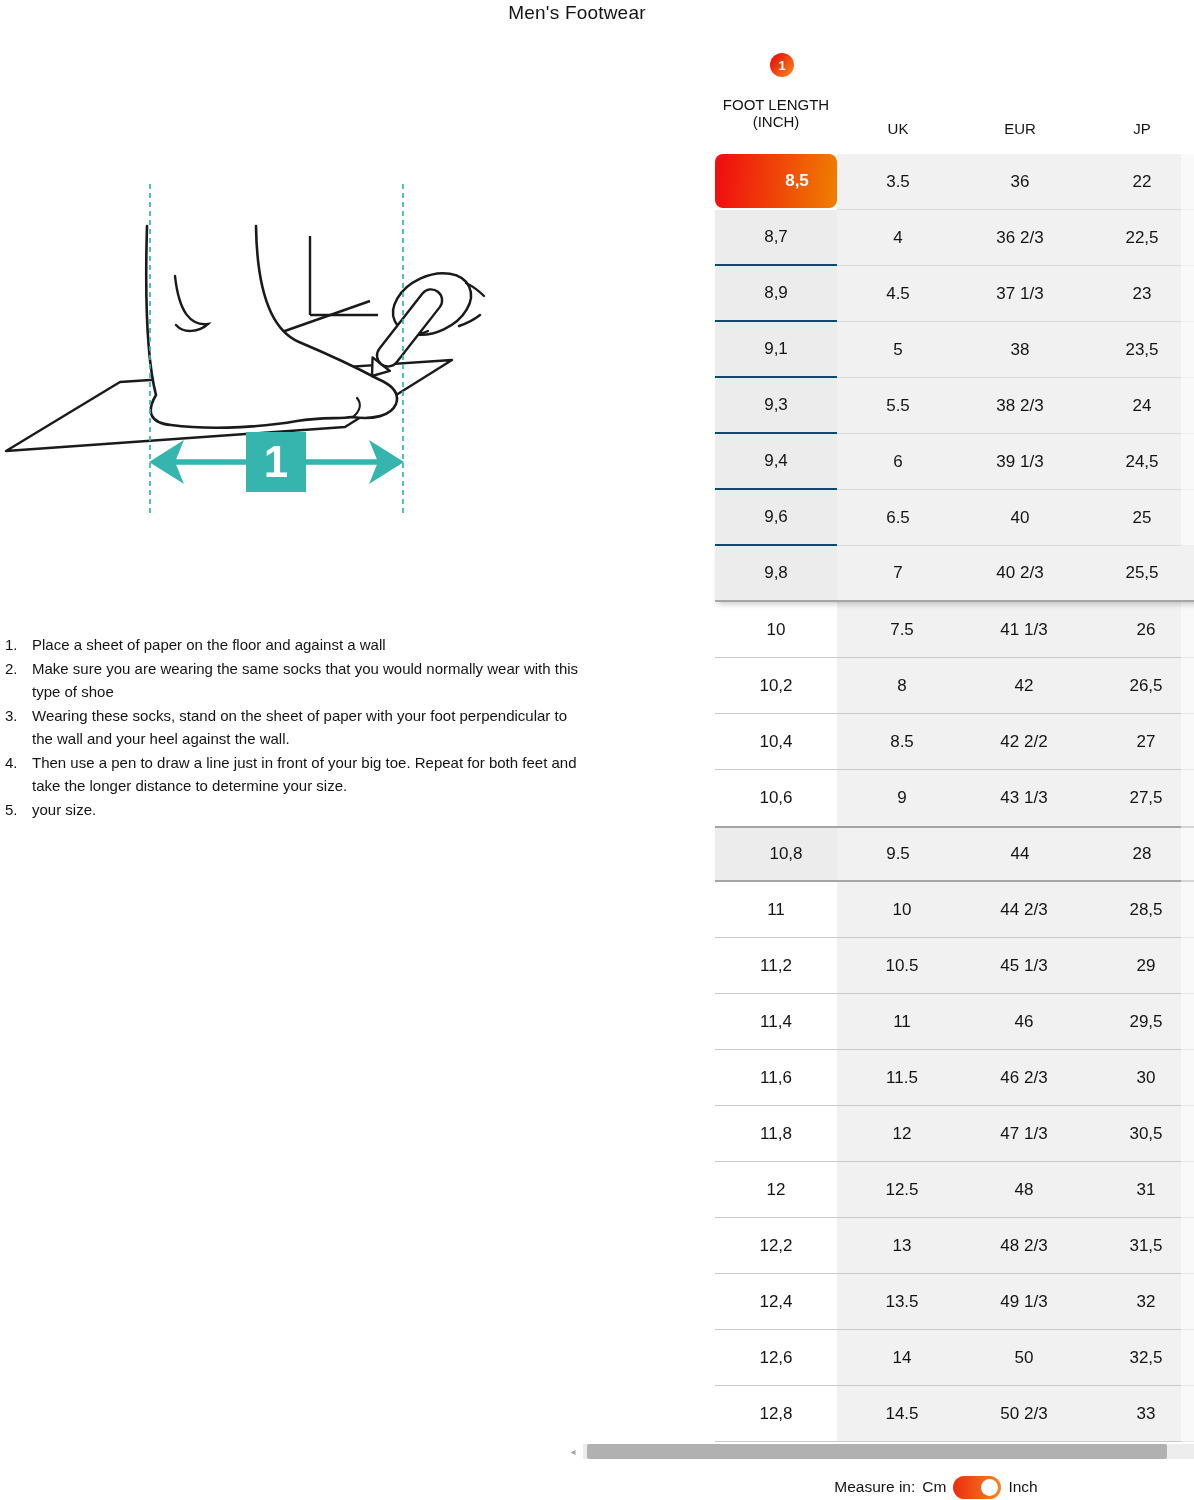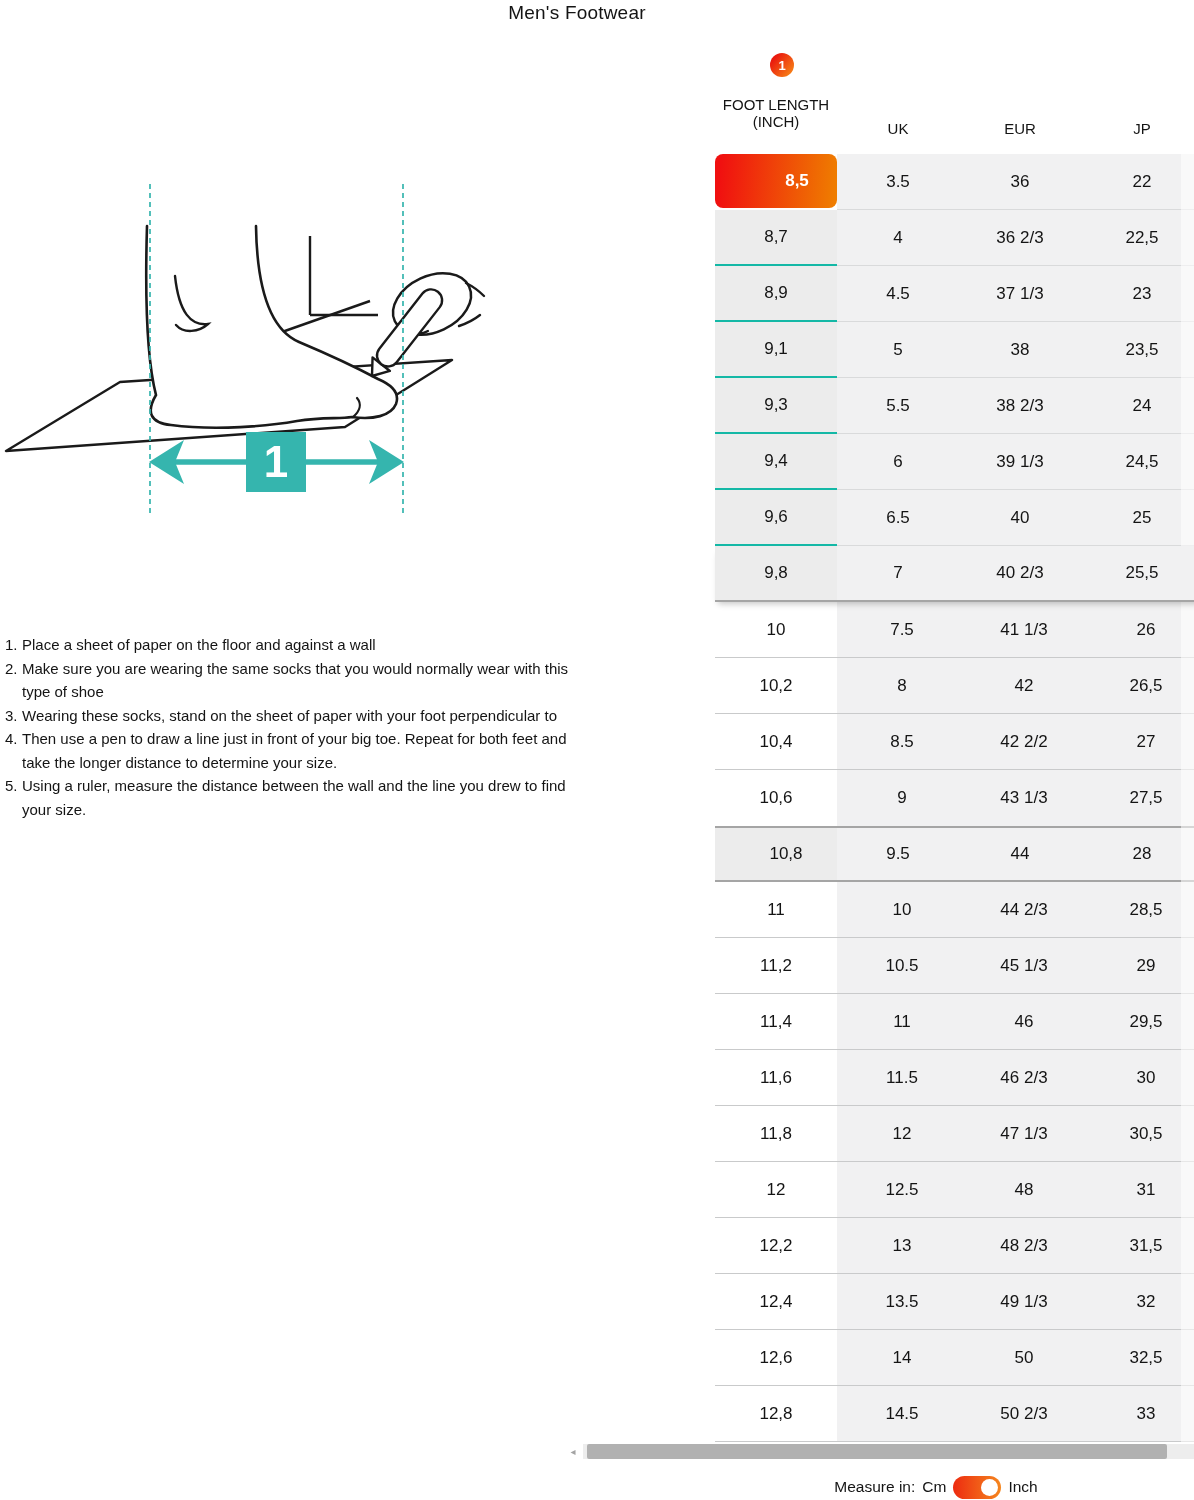--- a/index.html
+++ b/index.html
@@ -11,41 +11,41 @@
   .page-title{
     position:absolute;left:0;top:0;width:1154px;text-align:center;
     font-size:19px;font-weight:400;letter-spacing:.2px;padding-top:2px;
   }
   
   .diagram{position:absolute;left:0;top:173px;width:560px;height:350px;}
   
   .instructions{position:absolute;left:5px;top:633px;width:600px;font-size:15px;line-height:23.5px;}
   .instr{display:flex;}
   .instr .num{flex:none;width:17px;}
-  .instr .lines div{white-space:nowrap;}
+  .instr .lines div{white-space:nowrap;margin-left:10px;}
   
   .badge{
     position:absolute;left:770px;top:53px;width:24px;height:24px;border-radius:50%;
     background:linear-gradient(130deg,#ea1a0e 20%,#f67b16 85%);
     color:#fff;font-size:13px;font-weight:700;display:flex;align-items:center;justify-content:center;
   }
   .hdr{position:absolute;text-align:center;font-weight:400;font-size:15px;line-height:17px;}
   .hdr-col1{left:705px;top:96px;width:142px;}
   .hdr-uk{left:837px;top:120px;width:122px;}
   .hdr-eur{left:959px;top:120px;width:122px;}
   .hdr-jp{left:1081px;top:120px;width:122px;}
   
   .tbody{position:absolute;left:715px;top:154px;width:488px;}
   .row{display:flex;height:56px;}
   .row .c1,.row .cx{
     box-sizing:border-box;width:122px;display:flex;align-items:center;justify-content:center;
     font-size:17px;
   }
   .row .cx{background:#f1f1f2;border-bottom:1px solid #d9dadb;}
-  .row.shaded .c1{background:#ececec;border-bottom:2px solid #14b8a6;}
+  .row.shaded .c1{background:#ececec;border-bottom:2px solid #0c4a6e;}
   .row.plain  .c1{background:#fff;border-bottom:1px solid #c9cacb;}
   .row.plain  .cx{border-bottom:1px solid #c9cacb;padding-left:8px;}
   .row.sel .c1{
     background:linear-gradient(95deg,#f01010 5%,#ef7d00 98%);
     border-radius:8px;color:#fff;font-weight:700;border-bottom:0;
     box-shadow:inset 0 0 0 0 transparent;height:54px;margin-bottom:2px;padding-left:42px;
   }
   .row.boundary{position:relative;z-index:2;box-shadow:0 5px 6px -3px rgba(0,0,0,.22);}
   .row.boundary .c1{border-bottom:2px solid #a5a5a5;}
   .row.boundary .cx{border-bottom:2px solid #a5a5a5;}
@@ -134,33 +134,33 @@
       <span class="num">2.</span>
       <span class="lines">
           <div>Make sure you are wearing the same socks that you would normally wear with this</div>
           <div>type of shoe</div>
         </span>
     </div>
       <div class="instr">
       <span class="num">3.</span>
       <span class="lines">
           <div>Wearing these socks, stand on the sheet of paper with your foot perpendicular to</div>
+          <div>the wall and your heel against the wall.</div>
         </span>
     </div>
       <div class="instr">
       <span class="num">4.</span>
       <span class="lines">
           <div>Then use a pen to draw a line just in front of your big toe. Repeat for both feet and</div>
           <div>take the longer distance to determine your size.</div>
         </span>
     </div>
       <div class="instr">
       <span class="num">5.</span>
       <span class="lines">
-          <div>Using a ruler, measure the distance between the wall and the line you drew to find</div>
           <div>your size.</div>
         </span>
     </div>
     </div>
 
   <div class="badge">1</div>
   <div class="hdr hdr-col1">
     <div>FOOT LENGTH</div>
     <div>(INCH)</div>
   </div>

